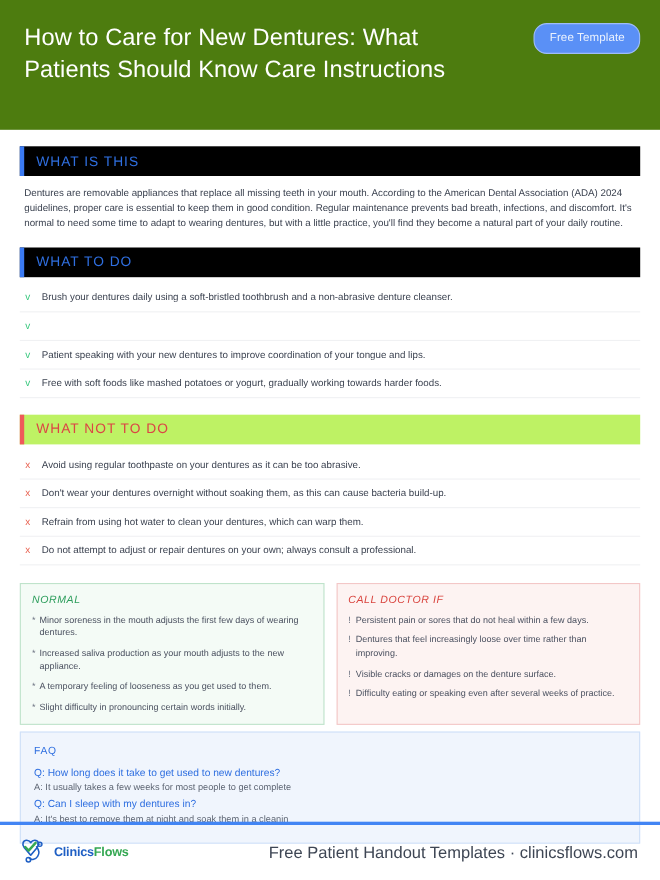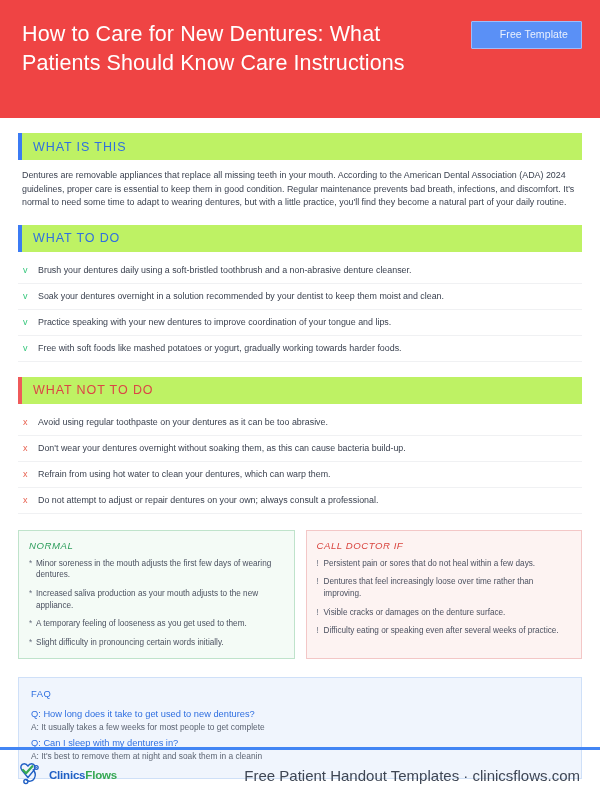--- a/index.html
+++ b/index.html
@@ -18,57 +18,57 @@
     height: 800px;
     background: #ffffff;
     overflow: hidden;
   }
 
   
   .header {
     position: relative;
     width: 600px;
     height: 118px;
-    background: #ef4444;
+    background: #4d7c0f;
     padding: 20px 24px 0 22px;
   }
   .header-title {
     color: #ffffff;
     font-size: 21.5px;
     line-height: 29px;
     font-weight: 400;
     letter-spacing: 0.1px;
     width: 430px;
   }
   .template-badge {
     position: absolute;
     top: 21px;
     right: 18px;
     border: 1px solid #9ebdfa;
-    border-radius: 1px;
+    border-radius: 12px;
     background: #5a90f6;
     color: #eaf1fe;
     font-size: 10.5px;
     line-height: 1;
-    padding: 7px 13px 8px 28px;
+    padding: 7px 13px 8px 14px;
     letter-spacing: 0.1px;
     white-space: nowrap;
   }
 
   
   .content {
     padding: 0 18px;
   }
 
   
   .sec-head {
     display: flex;
     align-items: center;
     height: 27px;
-    background: #bef264;
+    background: #000000;
     margin-top: 15px;
     position: relative;
   }
   .sec-head.danger { background: #bef264; }
   .sec-accent {
     width: 4px;
     height: 27px;
     background: #3b7bf4;
     flex: 0 0 4px;
   }
@@ -146,21 +146,21 @@
   }
   .card-item:last-child { margin-bottom: 0; }
   .card-bullet {
     flex: 0 0 7px;
     color: #6b7280;
   }
   .card.alert .card-bullet { color: #6b7280; }
 
   
   .faq {
-    margin-top: 18px;
+    margin-top: 6px;
     border: 1px solid #cfe0f8;
     background: #f0f5fd;
     padding: 10px 12px 14px 12px;
     min-height: 88px;
   }
   .faq-title {
     font-size: 9.4px;
     color: #2f6fe0;
     letter-spacing: 0.55px;
     margin-bottom: 8px;
@@ -240,25 +240,24 @@
       <div class="sec-accent"></div>
       <div class="sec-title">WHAT TO DO</div>
     </div>
     <div class="list">
       <div class="list-row">
         <span class="mark">v</span>
         <span>Brush your dentures daily using a soft-bristled toothbrush and a non-abrasive denture cleanser.</span>
       </div>
       <div class="list-row">
         <span class="mark">v</span>
-        <span>Soak your dentures overnight in a solution recommended by your dentist to keep them moist and clean.</span>
       </div>
       <div class="list-row">
         <span class="mark">v</span>
-        <span>Practice speaking with your new dentures to improve coordination of your tongue and lips.</span>
+        <span>Patient speaking with your new dentures to improve coordination of your tongue and lips.</span>
       </div>
       <div class="list-row">
         <span class="mark">v</span>
         <span>Free with soft foods like mashed potatoes or yogurt, gradually working towards harder foods.</span>
       </div>
     </div>
 
     <div class="sec-head danger">
       <div class="sec-accent"></div>
       <div class="sec-title">WHAT NOT TO DO</div>

